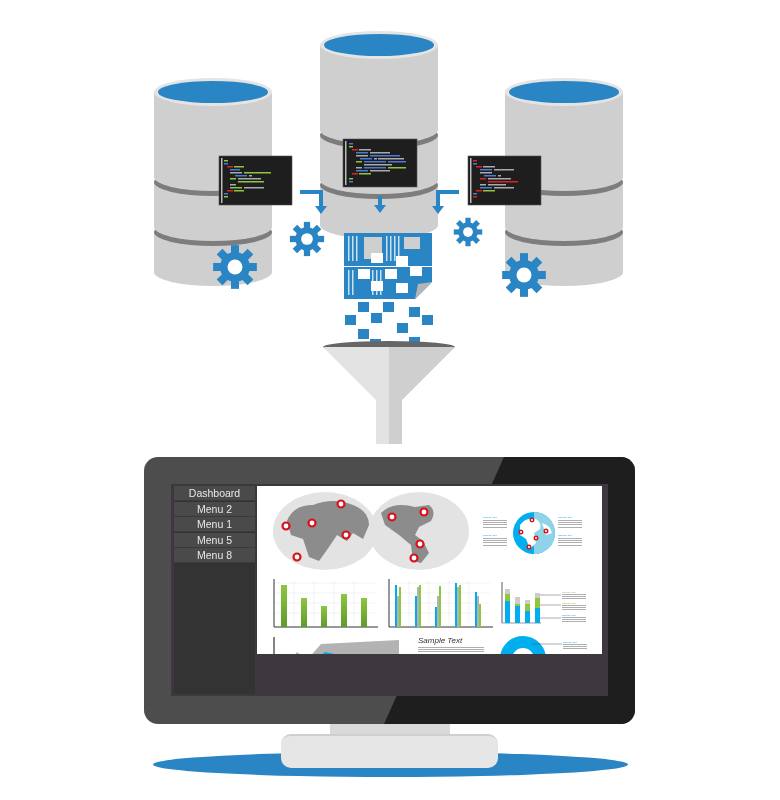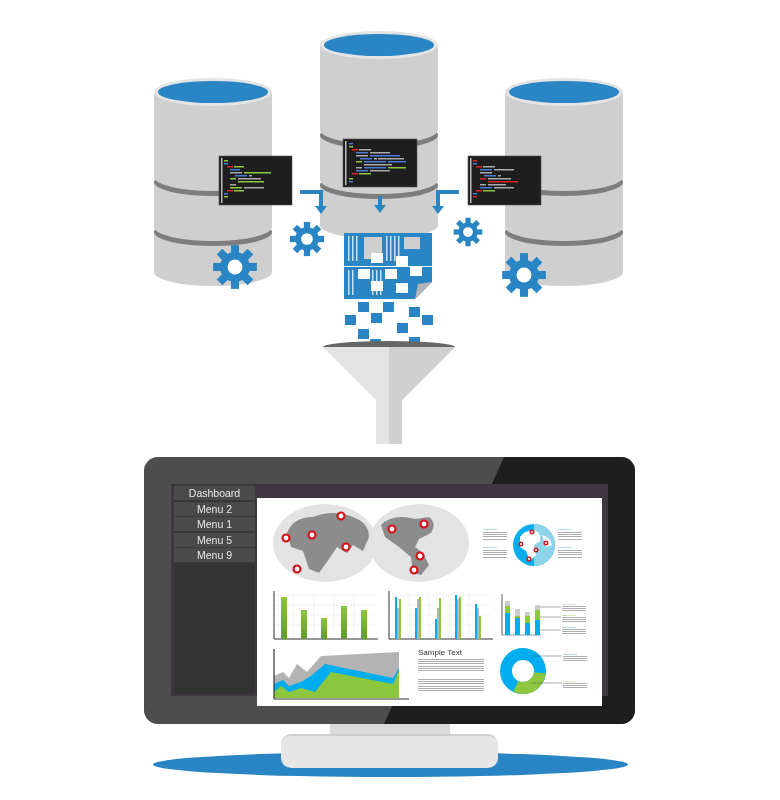--- a/index.html
+++ b/index.html
@@ -4,21 +4,21 @@
 <style>
   html, body { margin:0; padding:0; background:#ffffff; }
   body { width:780px; height:800px; position:relative; overflow:hidden; font-family:"Liberation Sans", sans-serif; }
   .abs { position:absolute; }
   svg { display:block; }
   .monitor { position:absolute; left:144px; top:457px; width:491px; height:267px; border-radius:14px; background:#4d4d4d; overflow:hidden; }
   .monitor-dark { position:absolute; left:0; top:0; width:100%; height:100%; }
   .screen { position:absolute; left:27px; top:27px; width:437px; height:212px; background:#3e3740; }
   .sidebar { position:absolute; left:3px; top:2px; width:81px; height:208px; background:#333333; }
   .menu-item { height:14px; margin-bottom:0.6px; background:#4a4a4a; color:#e8e8e8; font-size:10.5px; line-height:14px; text-align:center; border-bottom:1px solid #3a3a3a; cursor:pointer; }
-  .content { position:absolute; left:86px; top:14px; width:345px; height:208px; background:#ffffff; overflow:hidden; }
+  .content { position:absolute; left:86px; top:2px; width:345px; height:168px; background:#ffffff; overflow:hidden;font-style:italic; }
   .sample-title { position:absolute; font-size:8px; color:#333; }
   .tiny-label { position:absolute; font-size:2.5px; color:#29a8e0; white-space:nowrap; }
   .lorem { position:absolute; background:repeating-linear-gradient(#9a9a9a 0 1px, transparent 1px 2.2px); opacity:.8; }
 </style>
 </head>
 <body>
 
 <svg class="abs" style="left:0;top:0" width="780" height="450" viewBox="0 0 780 450">
   <defs>
     <g id="dbcyl">
@@ -223,21 +223,21 @@
   <svg class="monitor-dark" width="491" height="267" viewBox="0 0 491 267">
     <polygon points="360,0 491,0 491,267 240,267" fill="#1e1e1e"></polygon>
   </svg>
 
   <div class="screen">
     <div class="sidebar">
       <div class="menu-item">Dashboard</div>
       <div class="menu-item">Menu 2</div>
       <div class="menu-item">Menu 1</div>
       <div class="menu-item">Menu 5</div>
-      <div class="menu-item">Menu 9</div>
+      <div class="menu-item">Menu 8</div>
     </div>
 
     <div class="content">
 
       <svg class="abs" style="left:16px;top:5px" width="200" height="80" viewBox="0 0 200 80">
         <ellipse cx="52" cy="40" rx="52" ry="39" fill="#e3e3e3"></ellipse>
         <ellipse cx="146" cy="40" rx="50" ry="39" fill="#e3e3e3"></ellipse>
         <path d="M14 30 Q20 14 40 14 Q60 6 80 14 Q96 20 96 34 L90 48 L80 42 L74 50 L64 44 L56 56 L46 70 L36 66 L30 48 L18 44 Z" fill="#8c8c8c"></path>
         <path d="M108 22 Q120 10 142 16 L156 14 Q164 20 158 30 L146 36 L142 44 L150 50 L156 62 L148 72 L140 70 L138 54 L126 44 L112 34 Z" fill="#8c8c8c"></path>
         <g fill="#fff" stroke="#d7141a" stroke-width="2.2">

